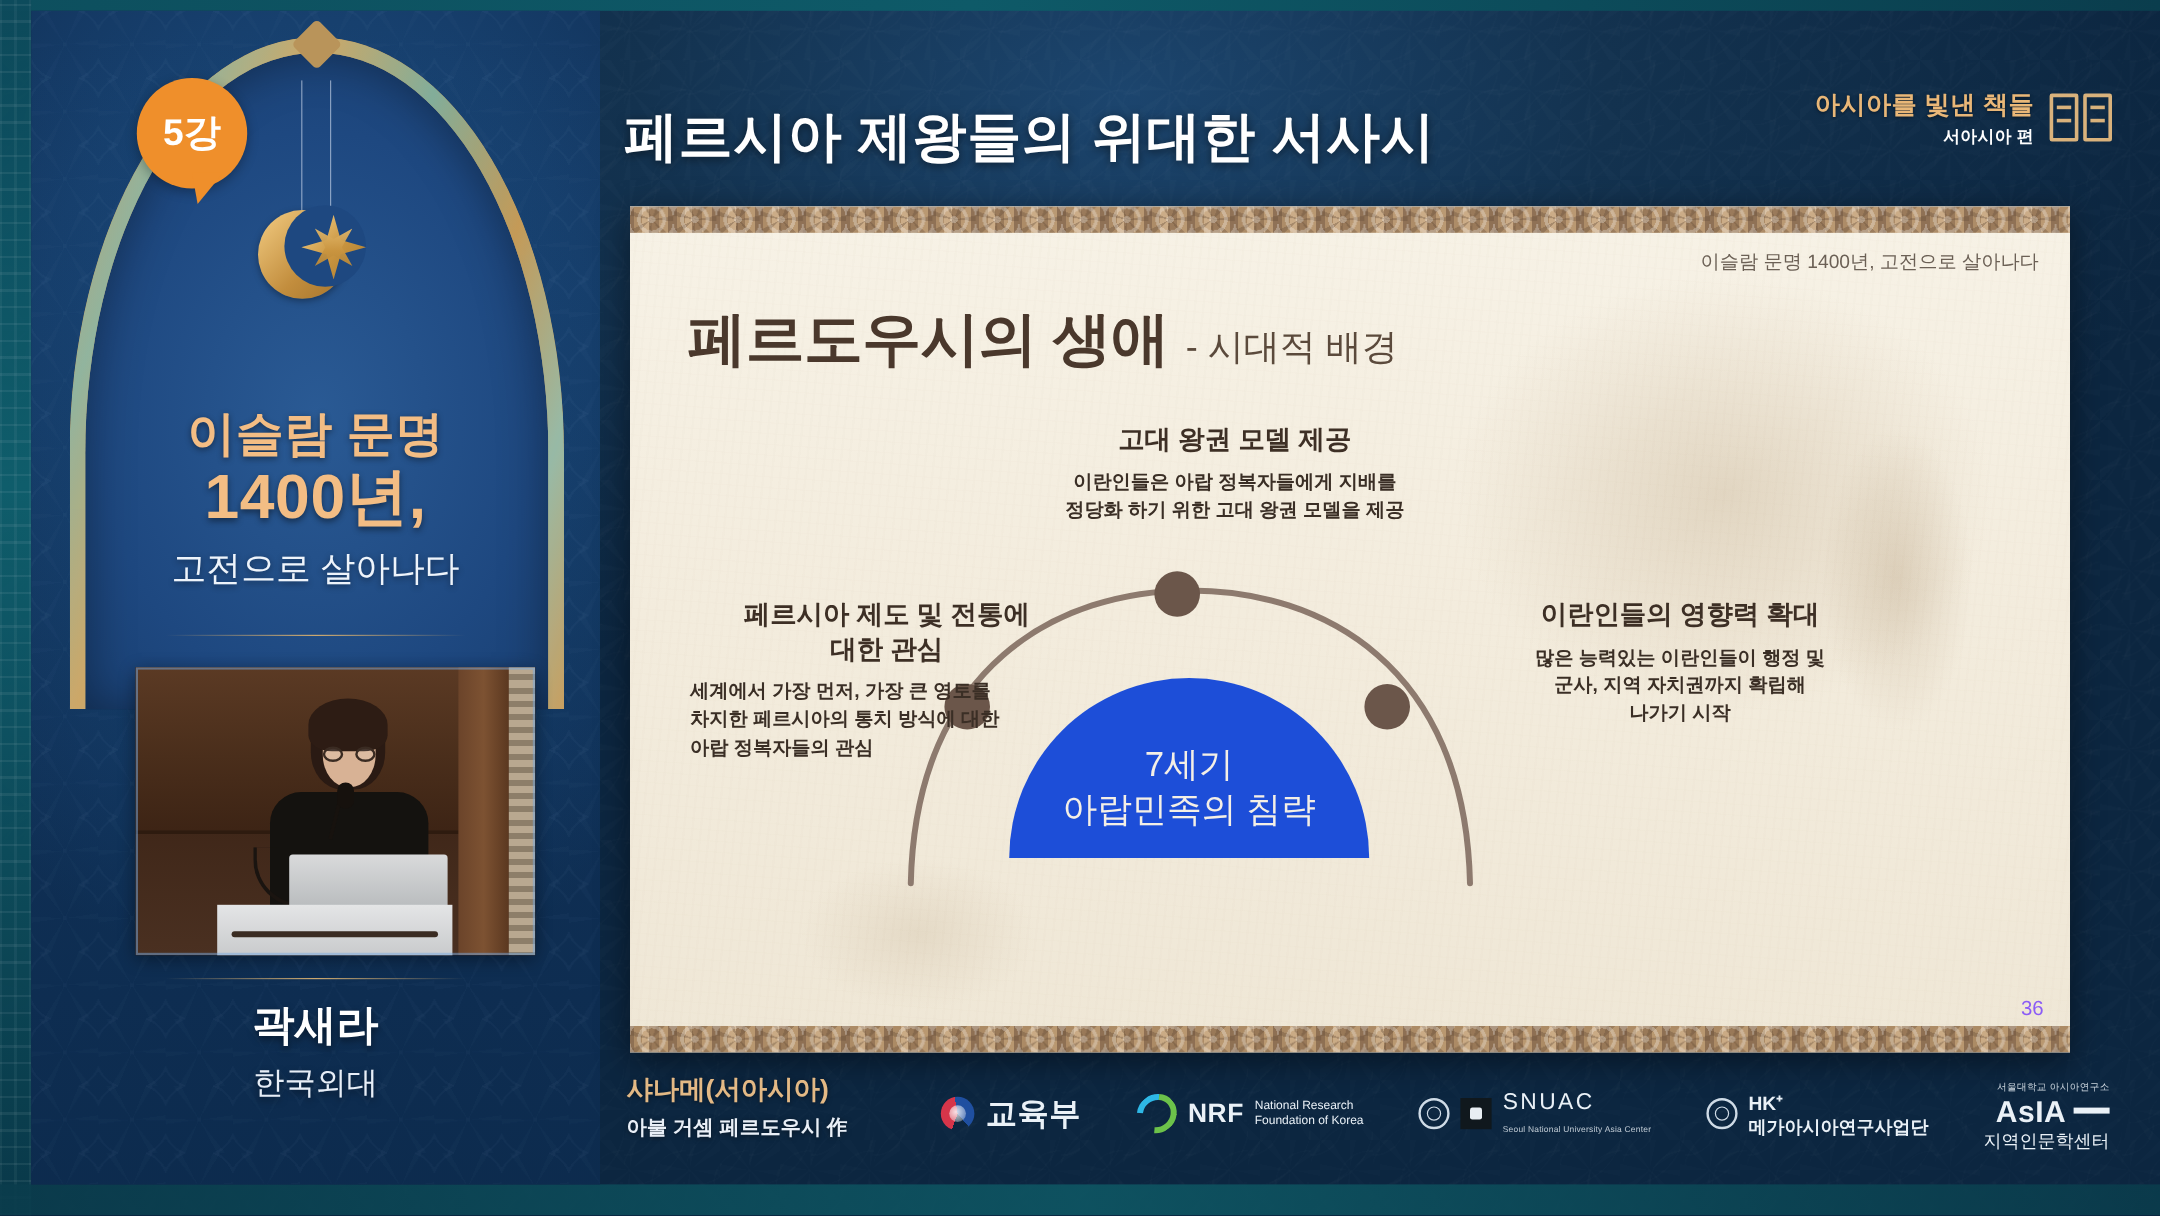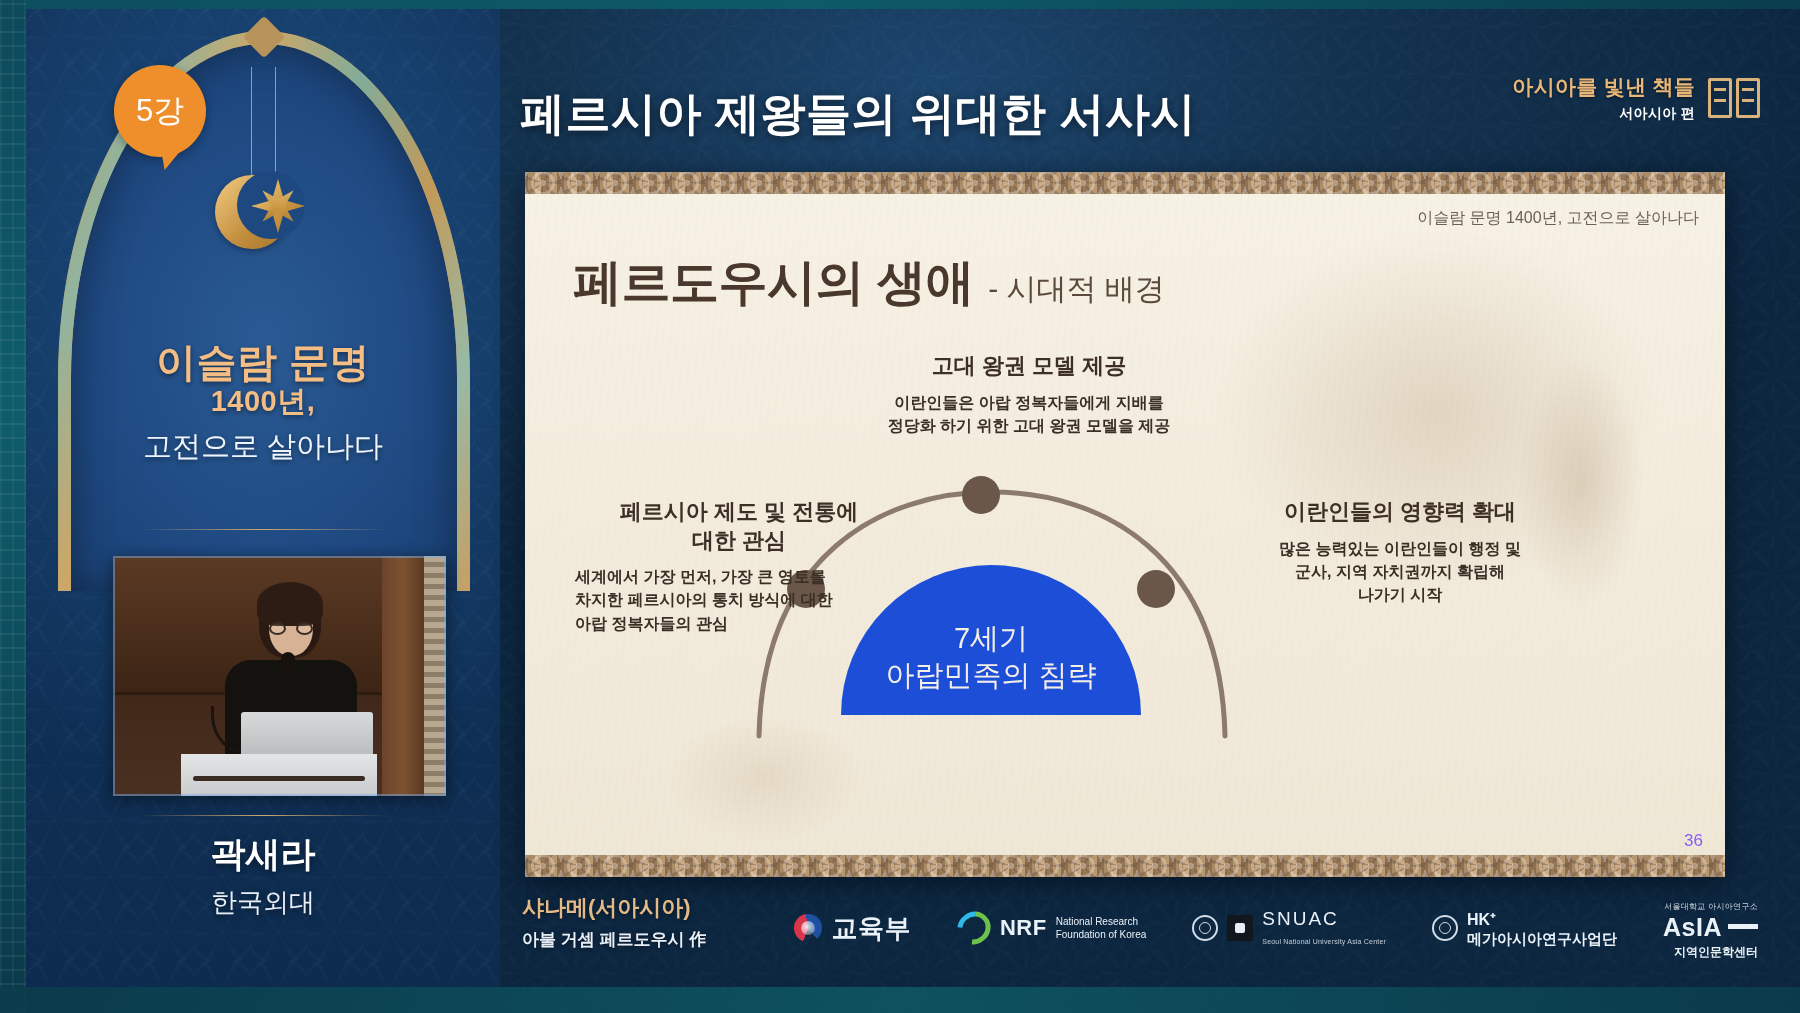--- a/index.html
+++ b/index.html
@@ -126,40 +126,40 @@
     clip-path: polygon(50% 0%, 61% 39%, 100% 50%, 61% 61%, 50% 100%, 39% 61%, 0% 50%, 39% 39%);
   }
   .star8 i.rot { transform: rotate(45deg) scale(.82); opacity:.95; }
 
   
   .badge5 {
     position:absolute; left: 88px; top: 56px; width: 92px; height: 92px;
     border-radius: 50%;
     background: #ef8f2b;
     display:flex; align-items:center; justify-content:center;
-    color:#fff; font-size:31px; font-weight:400;
+    color:#fff; font-size:31px; font-weight:700;
     box-shadow: 0 3px 10px rgba(0,0,0,.3);
     z-index: 6;
   }
   .badge5::after {
     content:""; position:absolute; left: 46px; bottom:-13px;
     width: 26px; height: 26px; background:#ef8f2b;
     clip-path: polygon(0 0, 100% 0, 18% 100%);
   }
 
   
   .series-title {
     position:absolute; left:0; right:0; top: 330px; text-align:center; z-index:4;
   }
   .series-title .l1, .series-title .l2 {
     color:#f3bd84; font-size: 40px; font-weight:700; letter-spacing:.5px;
     text-shadow: 0 2px 5px rgba(0,0,0,.45);
     line-height: 1.16;
   }
-  .series-title .l2 { font-size: 29px; }
+  .series-title .l2 { font-size: 52px; }
   .series-title .l3 {
     color:#eef4fb; font-size: 29px; font-weight:400; margin-top: 8px;
     text-shadow: 0 2px 5px rgba(0,0,0,.45);
   }
   .divider {
     position:absolute; left: 112px; width: 250px; height:1px;
     background: linear-gradient(90deg, rgba(214,176,116,0), #cda96f 50%, rgba(214,176,116,0));
   }
   .divider.top { top: 520px; }
   .divider.bot { top: 806px; }
@@ -345,21 +345,21 @@
   .seal { width: 26px; height: 26px; border-radius:50%; border:2px solid #cfdbe6; position:relative; }
   .seal::after { content:""; position:absolute; inset:5px; border:1px solid #cfdbe6; border-radius:50%; }
   .blk { width: 26px; height: 26px; background:#10181d; display:flex; align-items:center; justify-content:center; }
   .blk::after { content:""; width: 10px; height:10px; background:#e8eef3; border-radius:2px; }
   .snuac-txt { font-size: 19px; font-weight:400; letter-spacing: 2px; }
   .snuac-sub { font-size: 7px; letter-spacing:.2px; opacity:.8; }
   .hk-txt { font-size: 16px; font-weight:700; }
   .hk-sub { font-size: 15px; font-weight:700; }
   .asia-top { font-size: 8px; opacity:.85; letter-spacing:.3px; }
   .asia-main { font-size: 25px; font-weight:700; letter-spacing:.5px; }
-  .asia-sub { font-size: 12px; font-weight:700; }
+  .asia-sub { font-size: 15px; font-weight:400; }
   .asia-bar { display:inline-block; width: 30px; height: 5px; background:#eaf1f7; vertical-align: 7px; margin-left:6px; }
 </style>
 </head>
 <body>
 
 <div id="stage">
   <div class="arabesque"></div>
   <div class="top-strip"></div>
   <div class="left-strip"></div>
   <div class="bottom-strip"></div>

